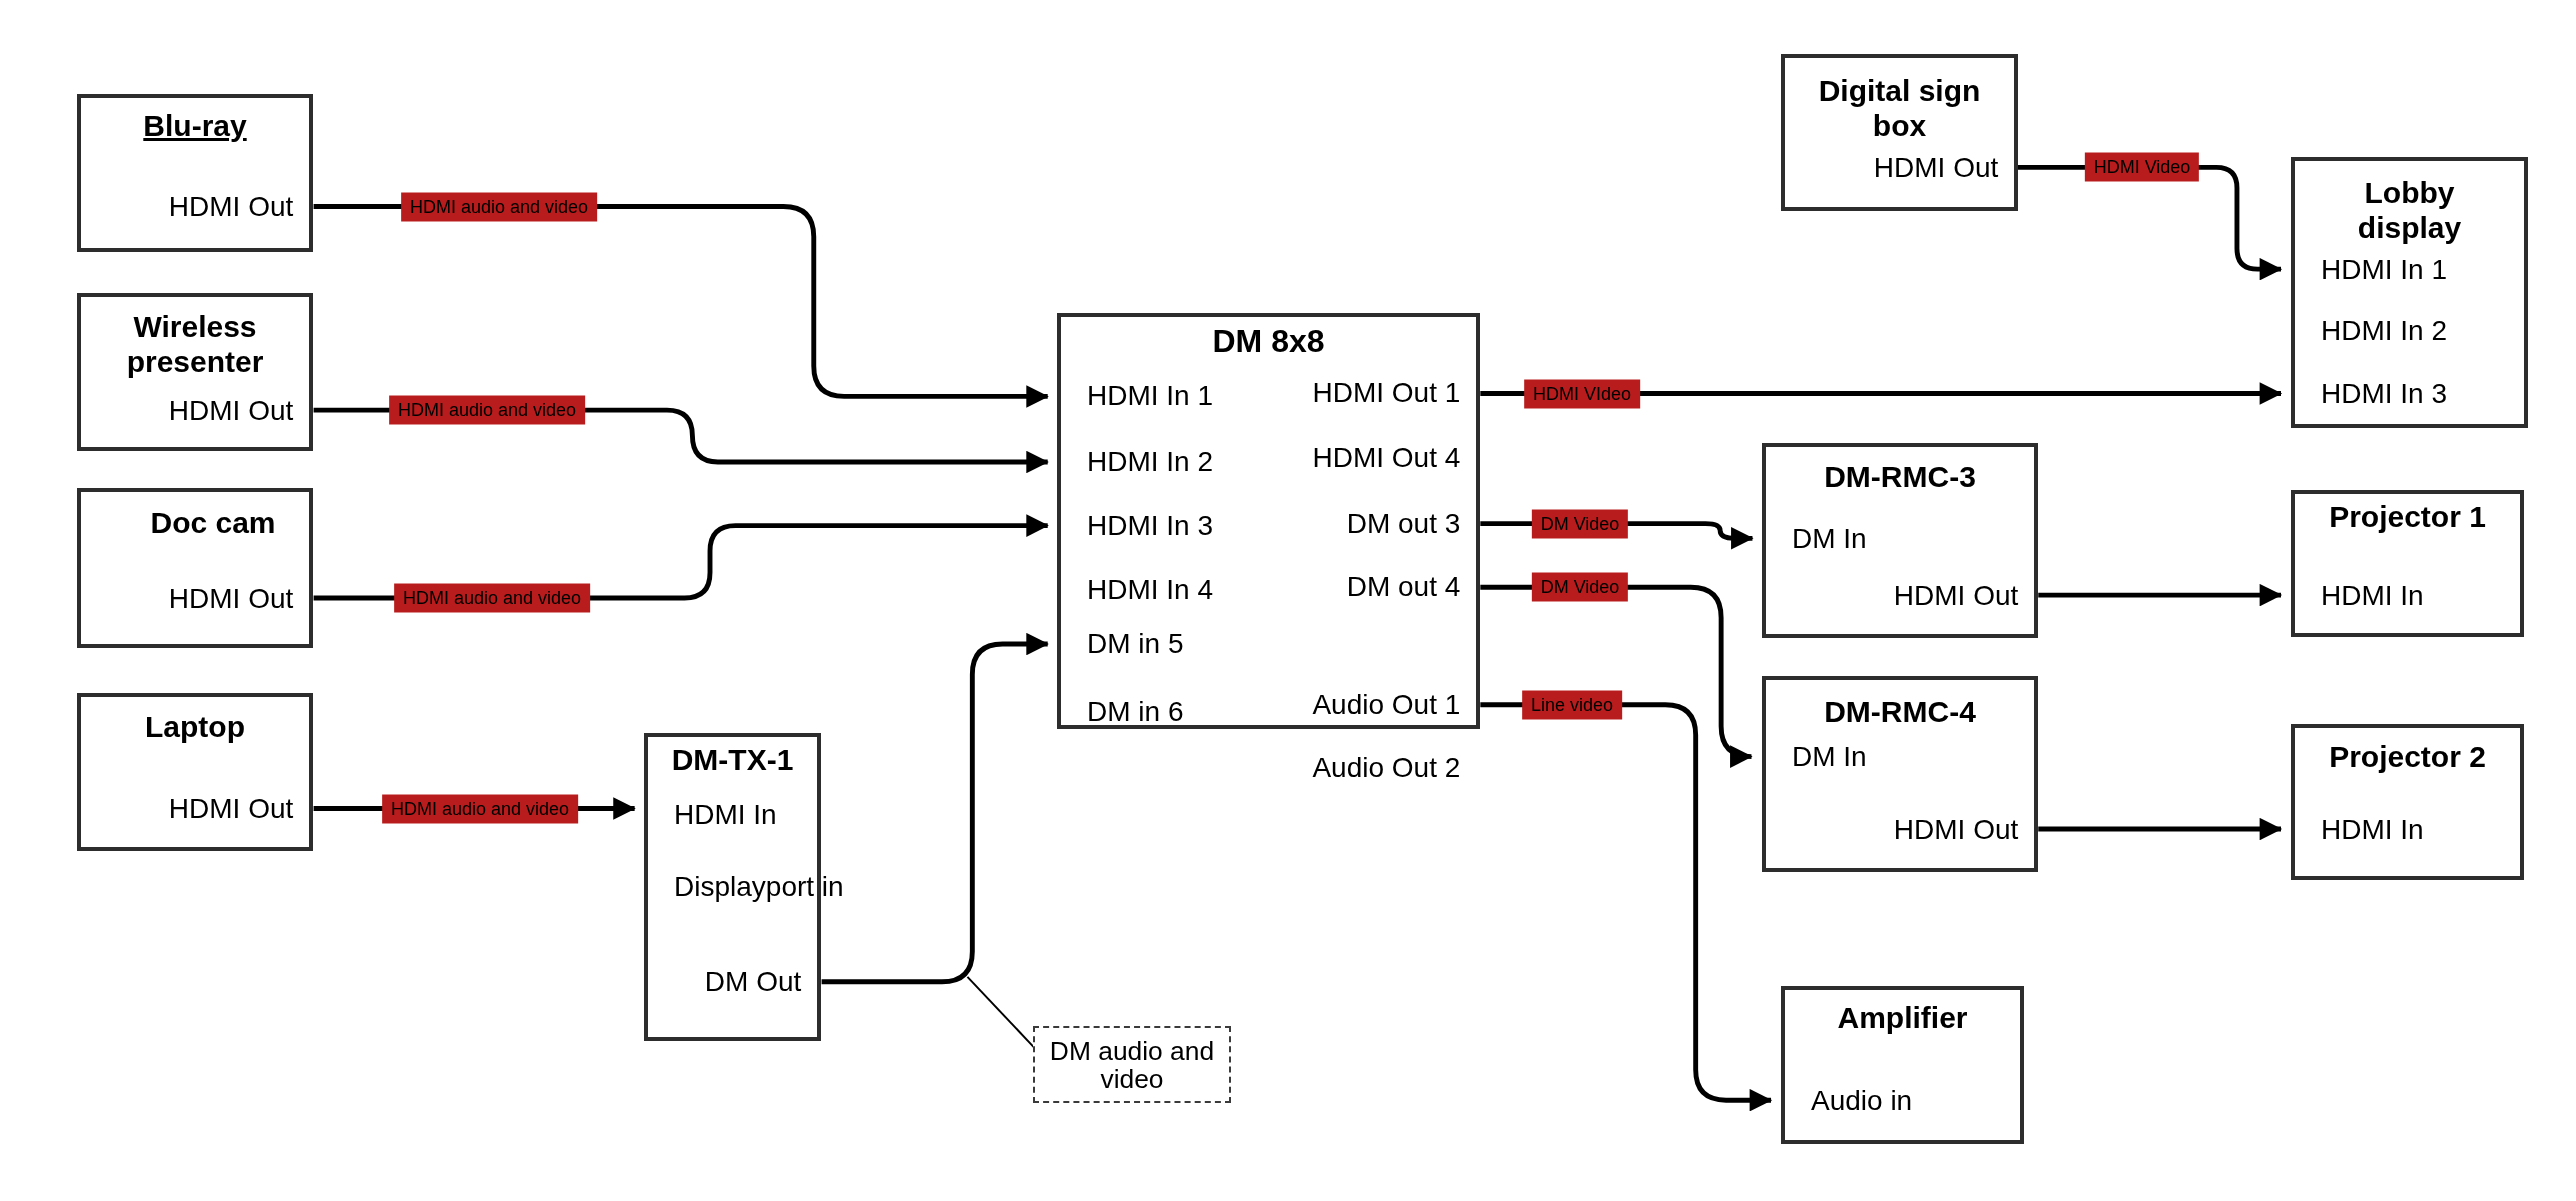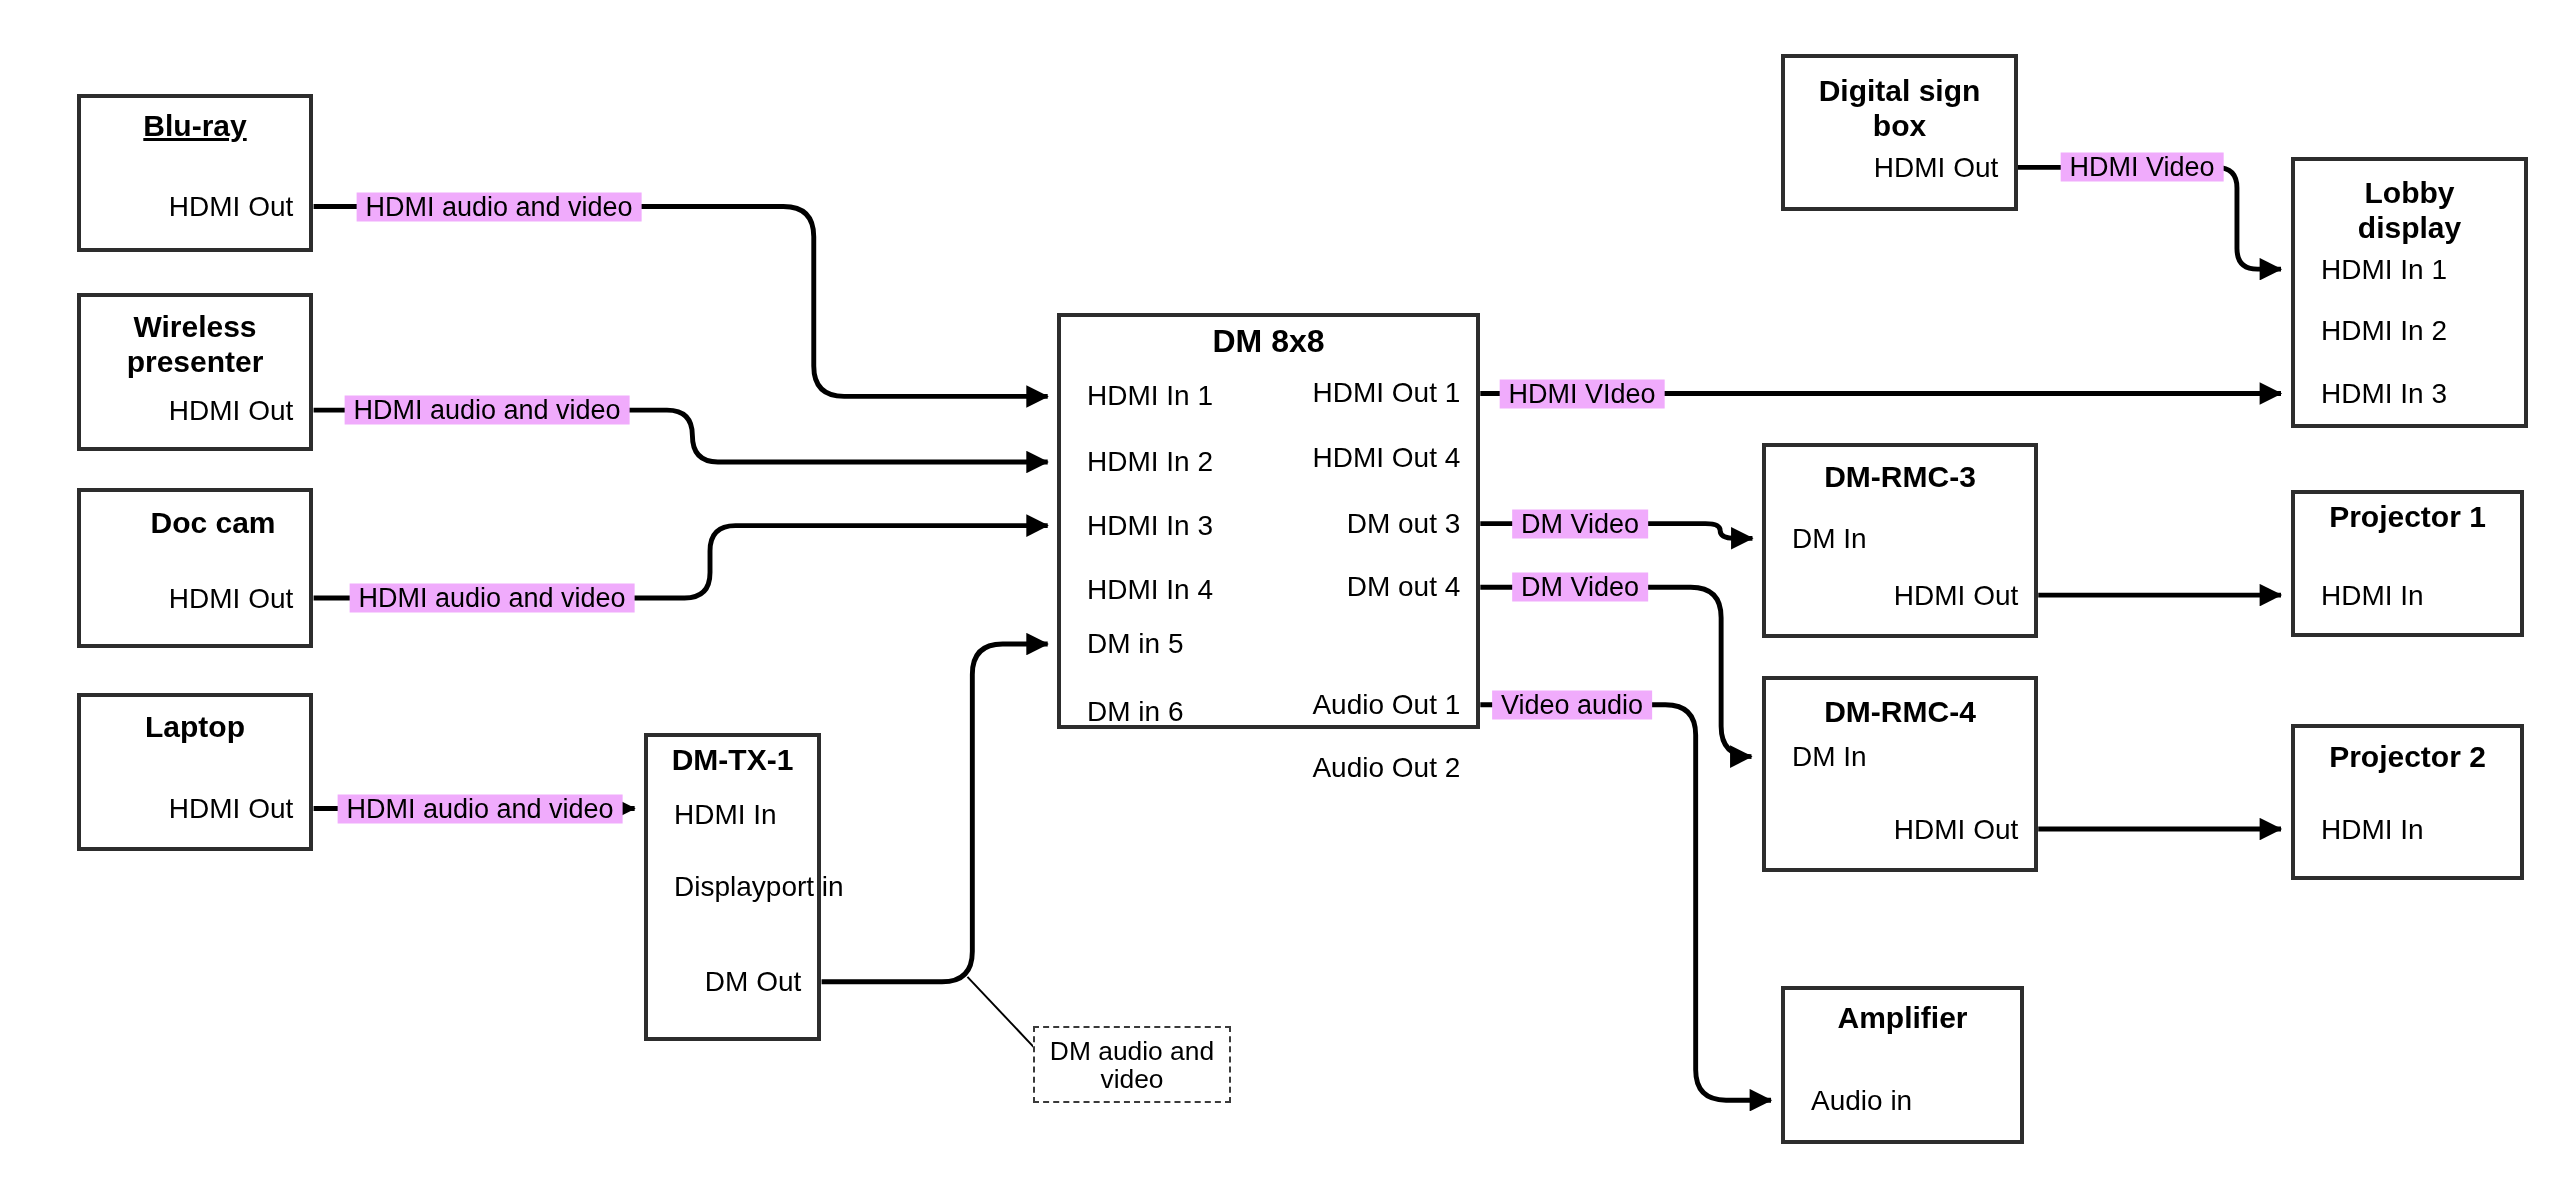--- a/index.html
+++ b/index.html
@@ -19,21 +19,21 @@
   .node-title span{display:block;}
   .big-title{font-size:32px;line-height:39px;}
   .port{
     position:absolute;font-size:28px;line-height:29px;white-space:nowrap;
     transform:translateY(-50%);
   }
   .port.pl{left:26px;text-align:left;}
   .port.pr{right:15.7px;text-align:right;}
   .wire-label{
     position:absolute;transform:translate(-50%,-50%);
-    background:#f0abfc;padding:0 8.8px;font-size:27px;line-height:29px;white-space:nowrap;
+    background:#b91c1c;padding:0 8.8px;font-size:18px;line-height:29px;white-space:nowrap;
   }
   .callout{
     position:absolute;border:2px dashed #3a3a3a;background:#ffffff;
     display:flex;flex-direction:column;justify-content:center;
     text-align:center;font-size:26.4px;line-height:28px;box-sizing:border-box;
   }
   .callout span{display:block;}
 </style>
 </head>
 <body>
@@ -174,21 +174,21 @@
     <div class="port pl" style="top:110px;">Audio in</div>
   </div>
 
   <div class="wire-label" style="left:499px;top:207px;">HDMI audio and video</div>
   <div class="wire-label" style="left:487px;top:410px;">HDMI audio and video</div>
   <div class="wire-label" style="left:492px;top:598px;">HDMI audio and video</div>
   <div class="wire-label" style="left:480px;top:809px;">HDMI audio and video</div>
   <div class="wire-label" style="left:1582px;top:394px;">HDMI VIdeo</div>
   <div class="wire-label" style="left:1580px;top:524px;">DM Video</div>
   <div class="wire-label" style="left:1580px;top:587px;">DM Video</div>
-  <div class="wire-label" style="left:1572px;top:705px;">Video audio</div>
+  <div class="wire-label" style="left:1572px;top:705px;">Line video</div>
   <div class="wire-label" style="left:2142px;top:167px;">HDMI Video</div>
 
   <div class="callout" style="left:1033px;top:1026px;width:198px;height:77px;">
     <span>DM audio and</span>
     <span>video</span>
   </div>
 
 </div>
 
 

